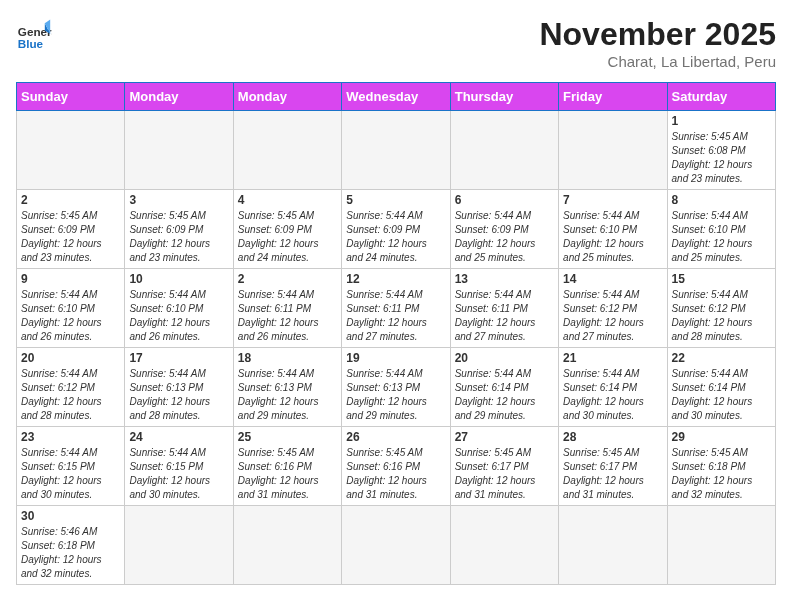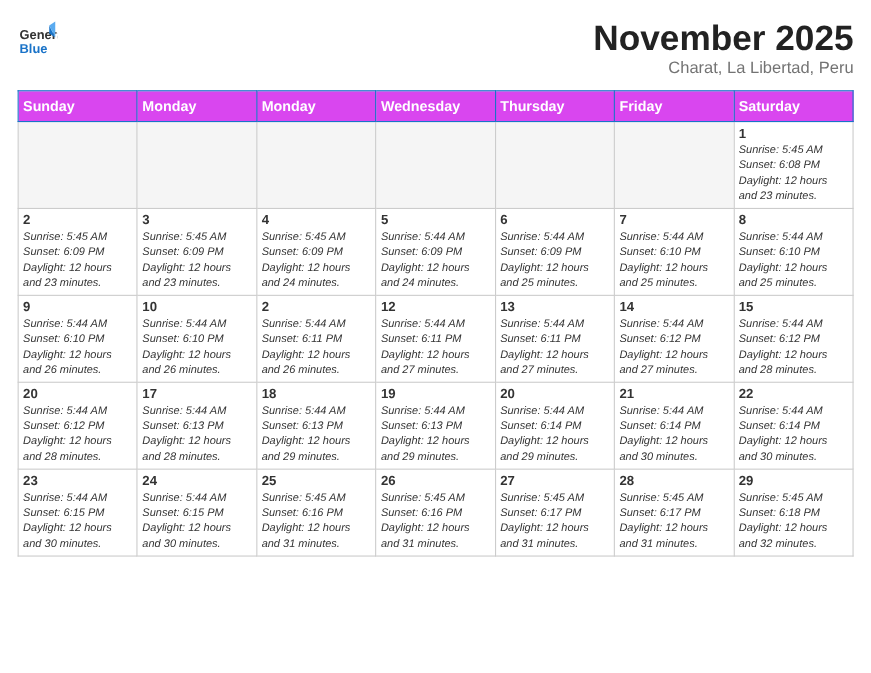--- a/index.html
+++ b/index.html
@@ -292,14 +292,28 @@
 Sunset: 6:17 PM
 Daylight: 12 hours and 31 minutes.</div>
         </td>
         <td>
           <span class="day-number">29</span>
           <div class="day-info">Sunrise: 5:45 AM
 Sunset: 6:18 PM
 Daylight: 12 hours and 32 minutes.</div>
         </td>
       </tr>
+      <tr>
+        <td>
+          <span class="day-number">30</span>
+          <div class="day-info">Sunrise: 5:46 AM
+Sunset: 6:18 PM
+Daylight: 12 hours and 32 minutes.</div>
+        </td>
+        <td class="empty"></td>
+        <td class="empty"></td>
+        <td class="empty"></td>
+        <td class="empty"></td>
+        <td class="empty"></td>
+        <td class="empty"></td>
+      </tr>
     </tbody>
 </table>
 
 </body></html>

